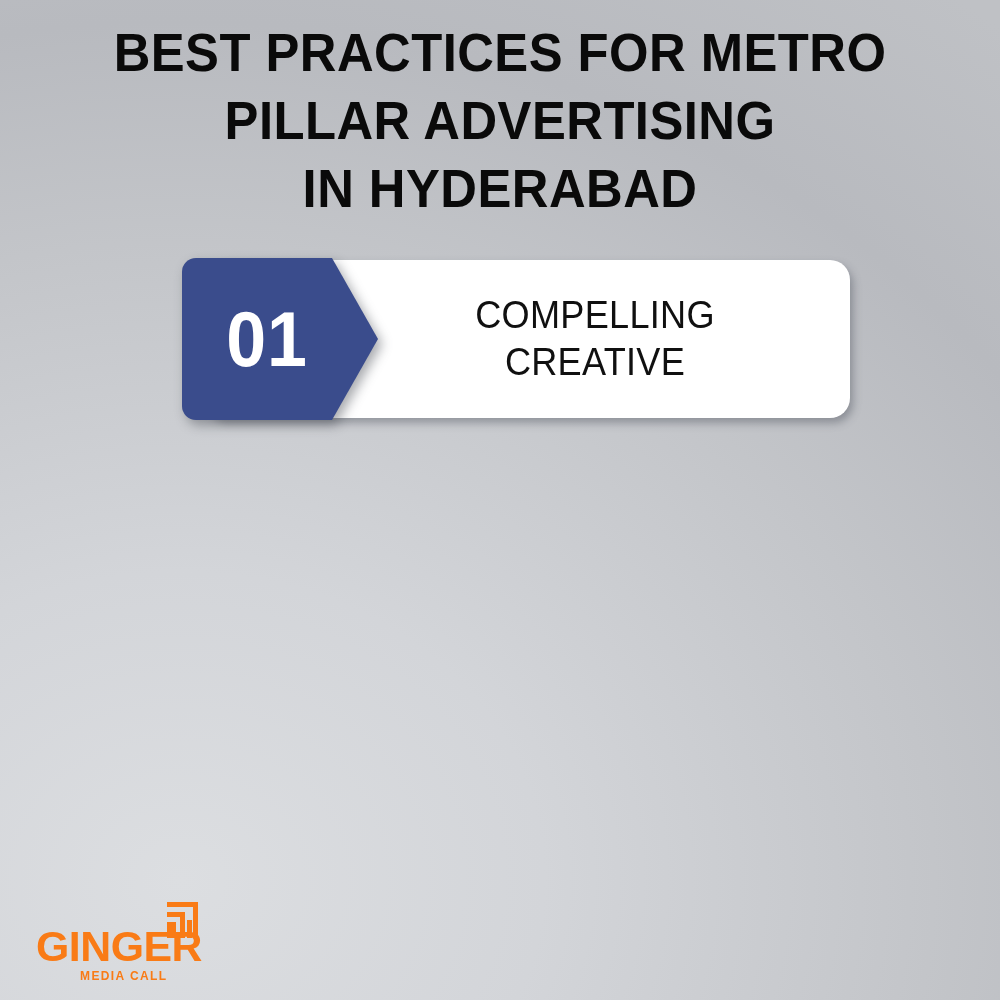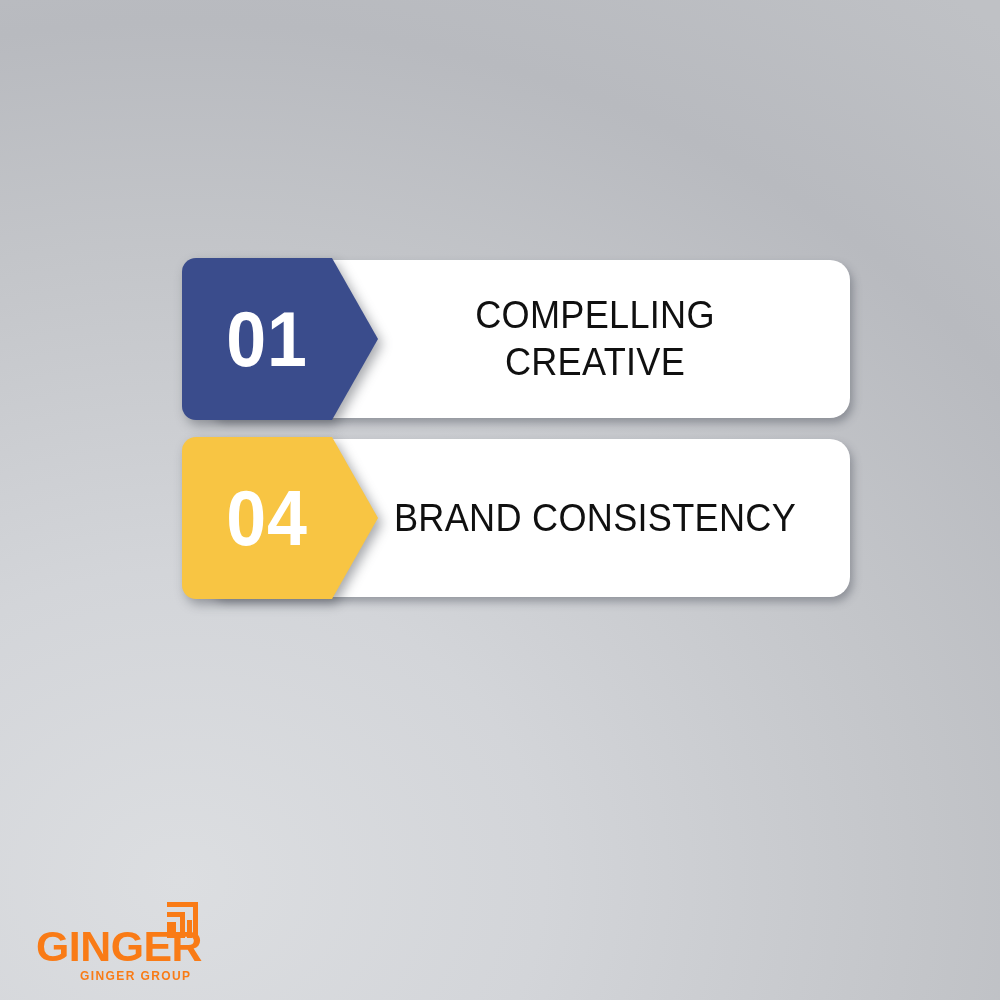--- a/index.html
+++ b/index.html
@@ -157,53 +157,48 @@
     width: 38px;
     height: 36px;
   }
   .logo-mark svg { display: block; }
 </style>
 </head>
 <body>
 
 <div id="poster">
 
+  <div class="title-block">
+    <span class="title-line" style="color: rgb(10, 10, 10);">BEST PRACTICES FOR METRO</span>
+    <span class="title-line" style="color: rgb(10, 10, 10);">PILLAR ADVERTISING</span>
+    <span class="title-line" style="color: rgb(10, 10, 10);">IN HYDERABAD</span>
+  </div>
 
   <div class="cards">
 
     <div class="card">
       <div class="card-panel" style="background: rgb(255, 255, 255);"></div>
       <div class="badge">
         <svg viewBox="0 0 208 162" xmlns="http://www.w3.org/2000/svg">
           <path d="M14 0 H150 L196 81 L150 162 H14 A14 14 0 0 1 0 148 V14 A14 14 0 0 1 14 0 Z" fill="#3a4c8c"></path>
         </svg>
       </div>
       <div class="badge-number" style="color: rgb(255, 255, 255);">01</div>
       <div class="card-label">COMPELLING
 CREATIVE</div>
     </div>
 
 
 
-    <div class="card">
-      <div class="card-panel" style="background: rgb(255, 255, 255);"></div>
-      <div class="badge">
-        <svg viewBox="0 0 208 162" xmlns="http://www.w3.org/2000/svg">
-          <path d="M14 0 H150 L196 81 L150 162 H14 A14 14 0 0 1 0 148 V14 A14 14 0 0 1 14 0 Z" fill="#f8c543"></path>
-        </svg>
-      </div>
-      <div class="badge-number" style="color: rgb(255, 255, 255);">04</div>
-      <div class="card-label">BRAND CONSISTENCY</div>
-    </div>
 
   </div>
 
   <div class="logo">
     <span class="logo-wordmark" style="color: rgb(249, 123, 22);">GINGER</span>
-    <span class="logo-sub" style="color: rgb(249, 123, 22);">GINGER GROUP</span>
+    <span class="logo-sub" style="color: rgb(249, 123, 22);">MEDIA CALL</span>
     <span class="logo-mark">
       <svg width="38" height="36" viewBox="0 0 38 36" xmlns="http://www.w3.org/2000/svg">
         <rect x="0" y="0" width="31" height="5" fill="#f97b16"></rect>
         <rect x="26" y="0" width="5" height="36" fill="#f97b16"></rect>
         <rect x="13" y="10" width="5" height="26" fill="#f97b16"></rect>
         <rect x="0" y="10" width="13" height="5" fill="#f97b16"></rect>
         <rect x="0" y="20" width="9" height="16" fill="#f97b16"></rect>
         <rect x="20" y="18" width="5" height="18" fill="#f97b16"></rect>
       </svg>
     </span>

